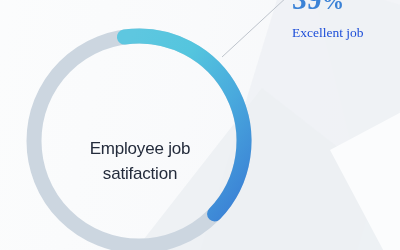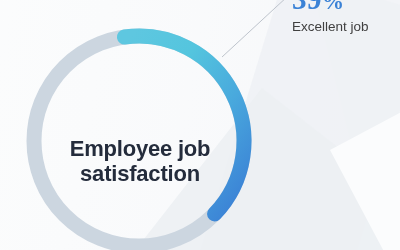--- a/index.html
+++ b/index.html
@@ -65,22 +65,22 @@
     width:400px; height:250px;
   }
 
   
   .center-label {
     position:absolute;
     left:44px; top:136px;
     width:192px;
     text-align:center;
     color:#242c3c;
-    font-size:22px;
-    font-weight:700;
+    font-size:17px;
+    font-weight:400;
     line-height:25px;
     letter-spacing:-.2px;
   }
 
   
   .callout {
     position:absolute;
     left:292px; top:-16px;
     width:104px;
   }
@@ -88,25 +88,25 @@
     font-family:"Liberation Serif", serif;
     font-size:29px;
     font-weight:700;
     color:#3b82d6;
     line-height:30px;
     letter-spacing:.5px;
     white-space:nowrap;
   }
   .callout-value .pct { font-size:22px; }
   .callout-caption {
-    margin-top:2px;
-    font-family:Liberation Sans, sans-serif;
+    margin-top:8px;
+    font-family:Liberation Serif, serif;
     font-size:13.5px;
     line-height:15.5px;
-    color:#404040;
+    color:#1d4ed8;
   }
 </style>
 </head>
 <body>
 
 <div id="stage">
 
   <div class="bg-shapes">
     <div class="bg-vignette"></div>
     <div class="bg-shape-b"></div>
@@ -127,21 +127,21 @@
 
     <circle cx="139" cy="141" r="105" fill="none" stroke="#ccd6e0" stroke-width="15"></circle>
 
     <path id="valueArc" fill="none" stroke="url(#arcGrad)" stroke-width="15" stroke-linecap="round" d="M 124.38682439919313 37.02185278213511 A 105 105 0 0 1 214.53067903555836 213.93912889819472"></path>
 
     <line id="leaderLine" stroke="#b7bdc6" stroke-width="0.9" x1="222" y1="57" x2="288" y2="-4"></line>
   </svg>
 
   <div class="center-label">
     <div>Employee job</div>
-    <div>satisfaction</div>
+    <div>satifaction</div>
   </div>
 
   <div class="callout">
     <div class="callout-value"><span>39</span><span class="pct">%</span></div>
     <div class="callout-caption">
       <div>Excellent job</div>
     </div>
   </div>
 
 </div>

